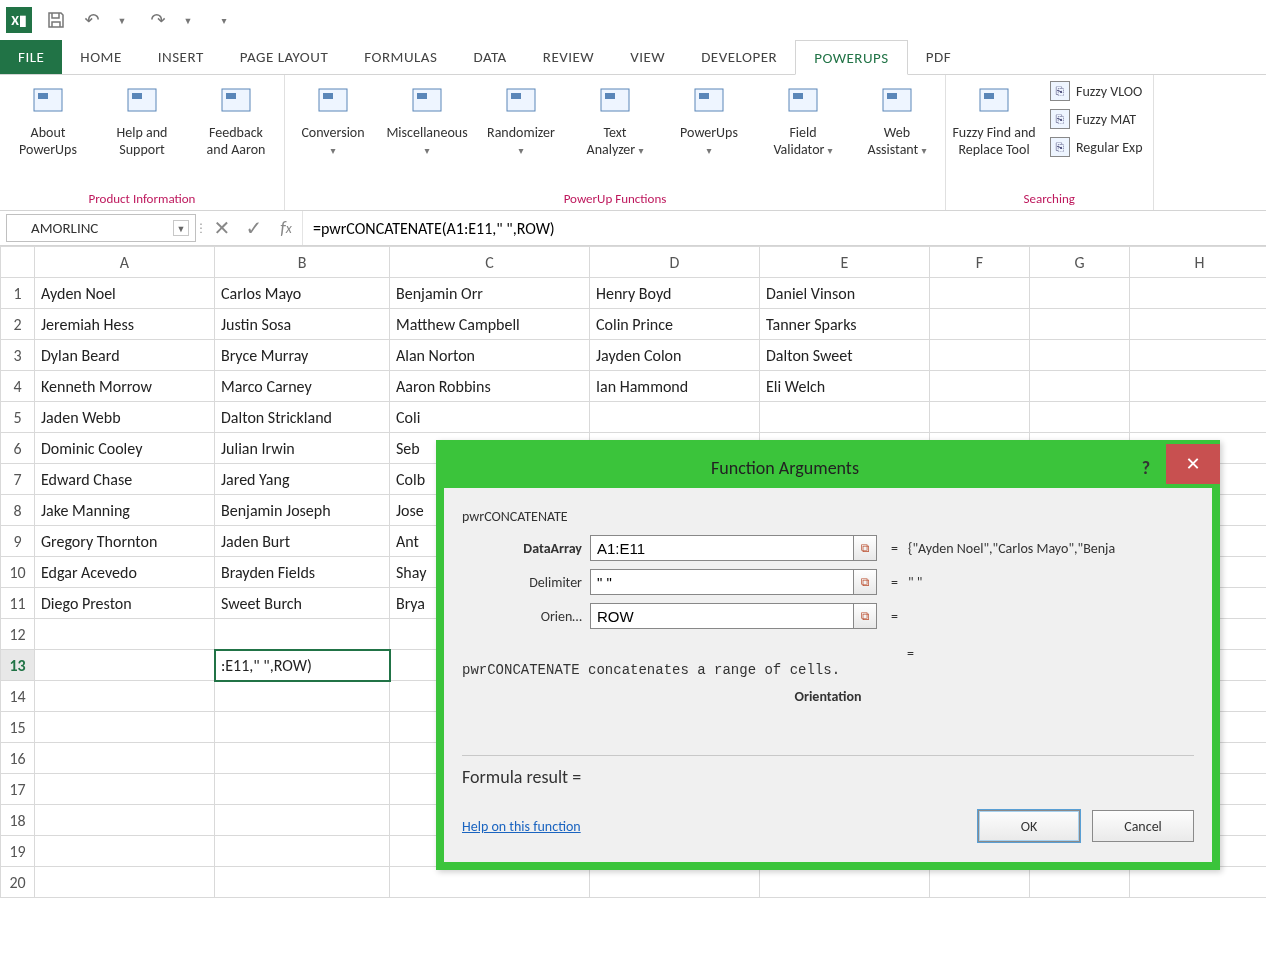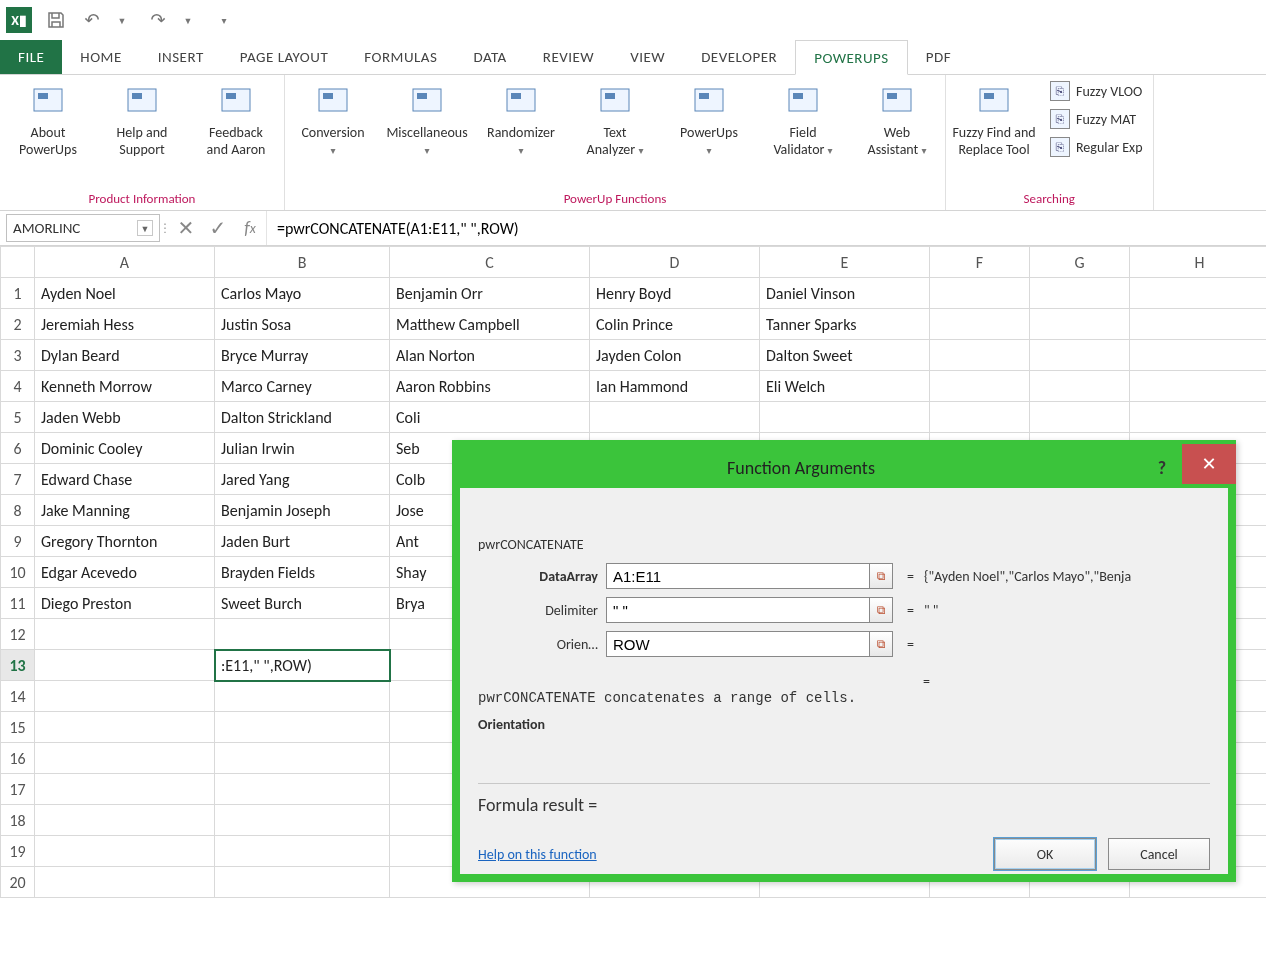--- a/index.html
+++ b/index.html
@@ -157,21 +157,21 @@
     height: 34px;
     border-bottom: 1px solid #d4d4d4;
     background: #fff;
   }
   .name-box {
     width: 140px;
     border: 1px solid #c0c0c0;
     margin: 3px 0 3px 6px;
     display: flex;
     align-items: center;
-    padding: 0 6px;
+    padding: 0 24px;
     font-size: 15px;
     position: relative;
   }
   .name-box .caret {
     position: absolute;
     right: 6px;
     border: 1px solid #c8c8c8;
     width: 14px;
     height: 14px;
     font-size: 9px;
@@ -259,21 +259,21 @@
   col.cC { width: 200px; }
   col.cD { width: 170px; }
   col.cE { width: 170px; }
   col.cF { width: 100px; }
   col.cG { width: 100px; }
   col.cH { width: 140px; }
 
   
   .dialog {
     position: absolute;
-    left: 452px;
+    left: 436px;
     top: 440px;
     width: 768px;
     background: #f0f0f0;
     border: 8px solid #3bc43b;
     box-shadow: 2px 2px 6px rgba(0,0,0,.2);
     font-size: 14px;
   }
   .dlg-title {
     height: 40px;
     display: flex;
@@ -304,22 +304,21 @@
     display: flex;
     align-items: center;
     justify-content: center;
     font-size: 18px;
     cursor: pointer;
     margin-right:-8px;
     margin-top:-8px;
     height:40px;
   }
   .dlg-body {
-    padding: 4px 18px;
-    margin-top: 44px;
+    padding: 20px 18px;
   }
   .dlg-func-name {
     font-size: 14px;
     color: #333;
   }
   .dlg-args {
     margin: 10px 0 16px 30px;
   }
   .dlg-arg-row {
     display: flex;
@@ -363,21 +362,21 @@
     color: #333;
     white-space: nowrap;
     overflow: hidden;
   }
   .dlg-desc {
     font-size: 14px;
     margin-bottom: 10px;
     font-family: Liberation Mono, monospace;
   }
   .dlg-orientation {
-    text-align: left;
+    text-align: center;
     font-weight: bold;
     margin: 4px 0 50px 0;
   }
   hr.dlg-sep { border:none; border-top:1px solid #c8c8c8; margin: 20px 0 10px 0;}
   .dlg-result {
     font-size: 18px;
     margin-bottom: 18px;
   }
   .dlg-footer {
     display: flex;

